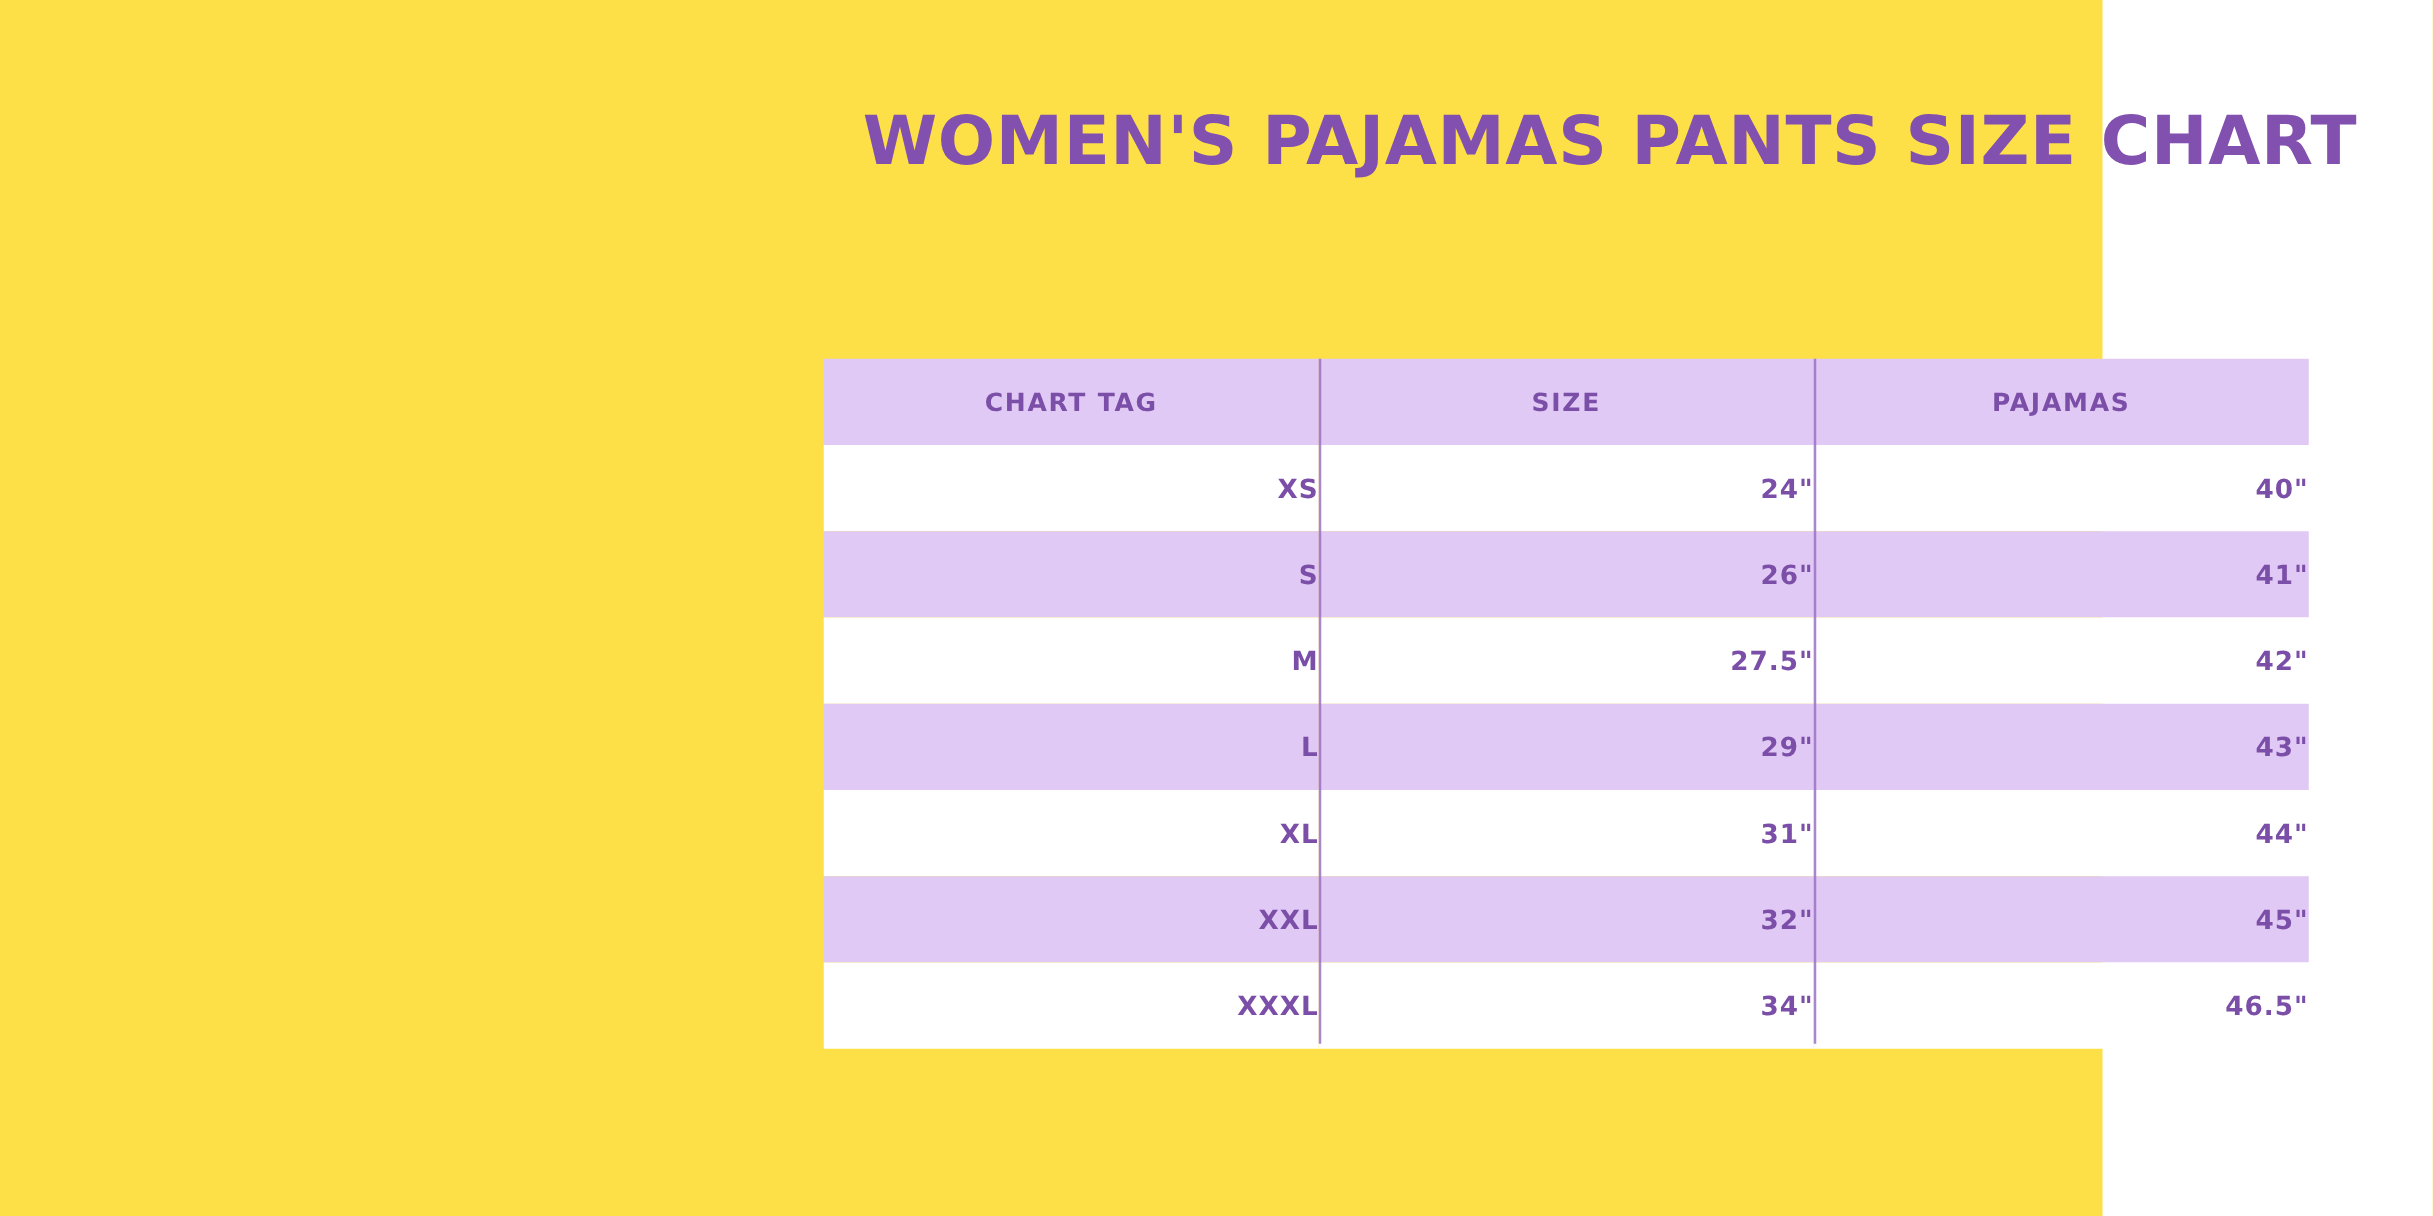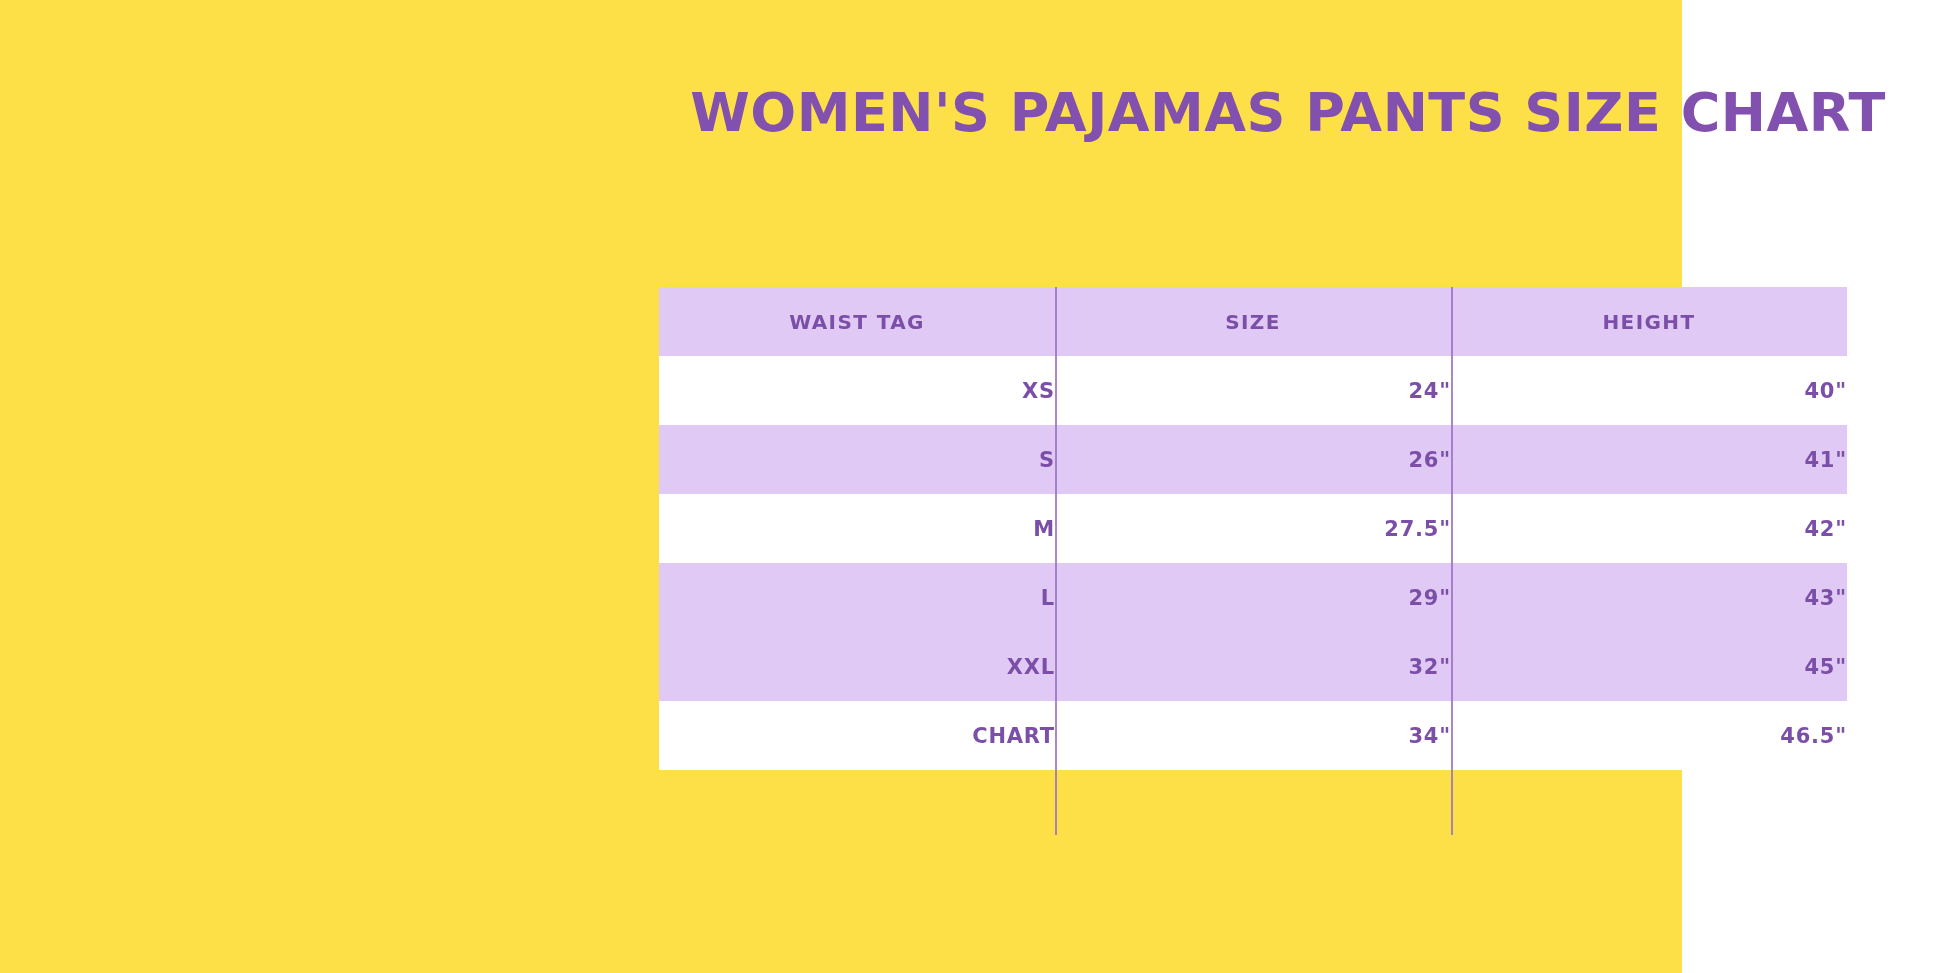--- a/index.html
+++ b/index.html
@@ -107,23 +107,23 @@
   <div class="chart-title">WOMEN'S PAJAMAS PANTS SIZE CHART</div>
 
   <table class="size-table">
     <colgroup>
       <col class="c-size">
       <col class="c-waist">
       <col class="c-height">
     </colgroup>
     <thead>
       <tr>
-        <th>WAIST TAG</th>
+        <th>CHART TAG</th>
         <th>SIZE</th>
-        <th>HEIGHT</th>
+        <th>PAJAMAS</th>
       </tr>
     </thead>
     <tbody>
       <tr class="plain">
         <td>XS</td>
         <td>24"</td>
         <td>40"</td>
       </tr>
       <tr class="band">
         <td>S</td>
@@ -133,27 +133,32 @@
       <tr class="plain">
         <td>M</td>
         <td>27.5"</td>
         <td>42"</td>
       </tr>
       <tr class="band">
         <td>L</td>
         <td>29"</td>
         <td>43"</td>
       </tr>
+      <tr class="plain">
+        <td>XL</td>
+        <td>31"</td>
+        <td>44"</td>
+      </tr>
       <tr class="band">
         <td>XXL</td>
         <td>32"</td>
         <td>45"</td>
       </tr>
       <tr class="plain">
-        <td>CHART</td>
+        <td>XXXL</td>
         <td>34"</td>
         <td>46.5"</td>
       </tr>
     </tbody>
   </table>
 
   <div class="col-divider d1"></div>
   <div class="col-divider d2"></div>
 
 </div>

